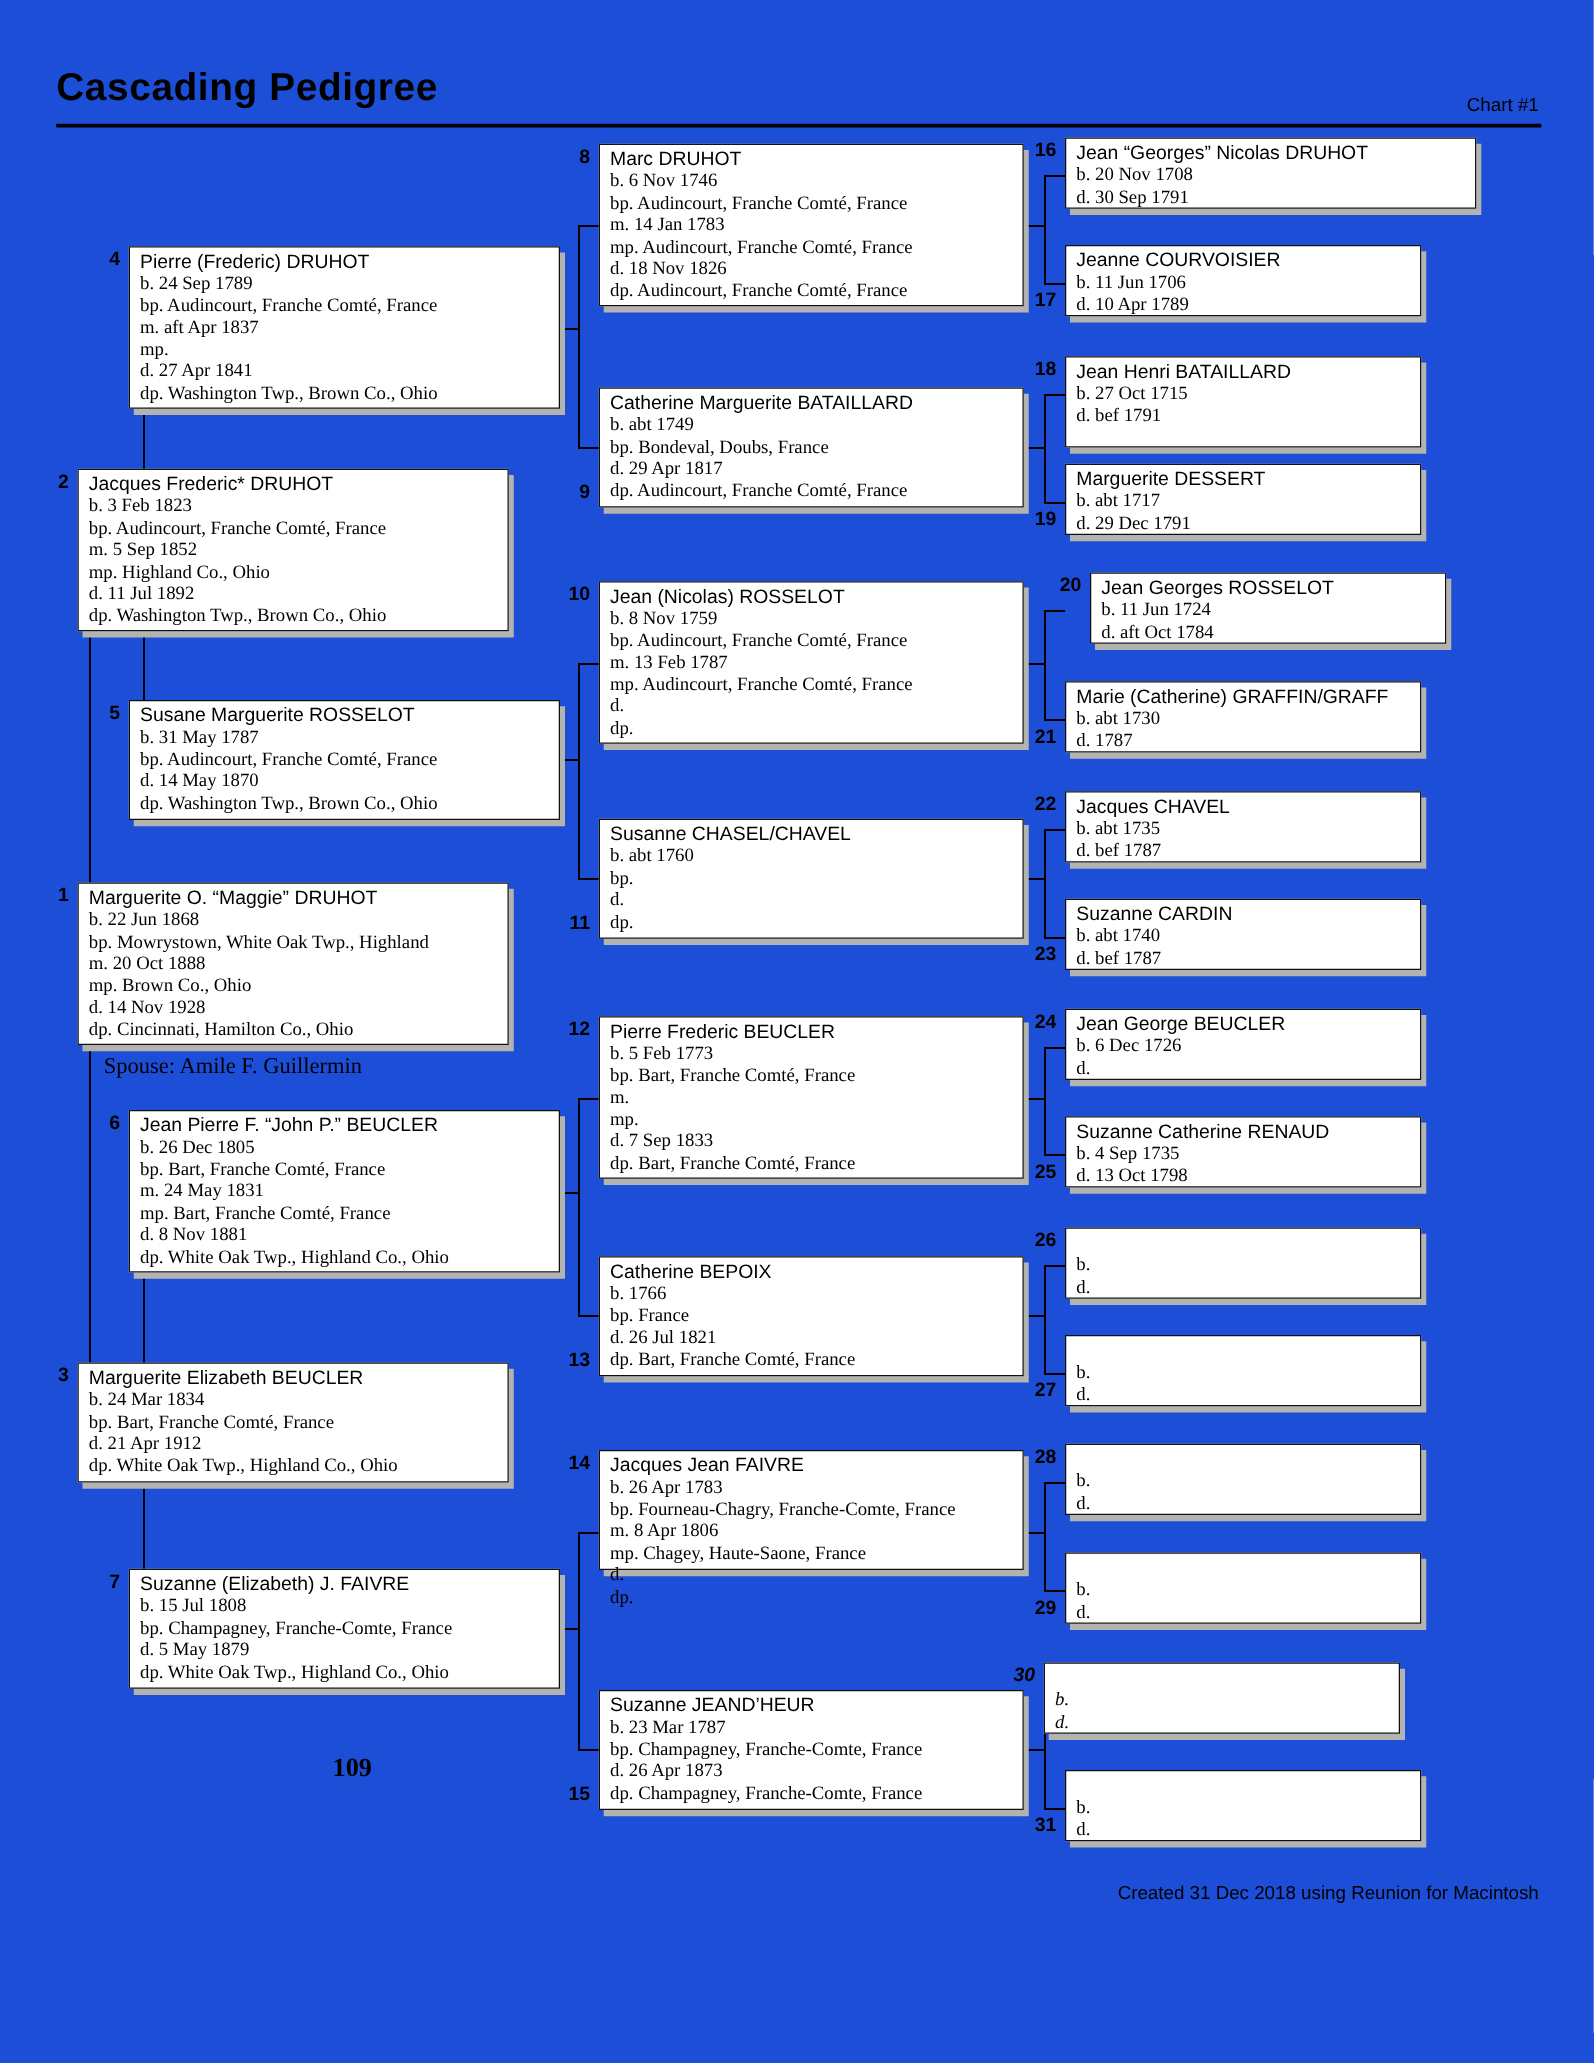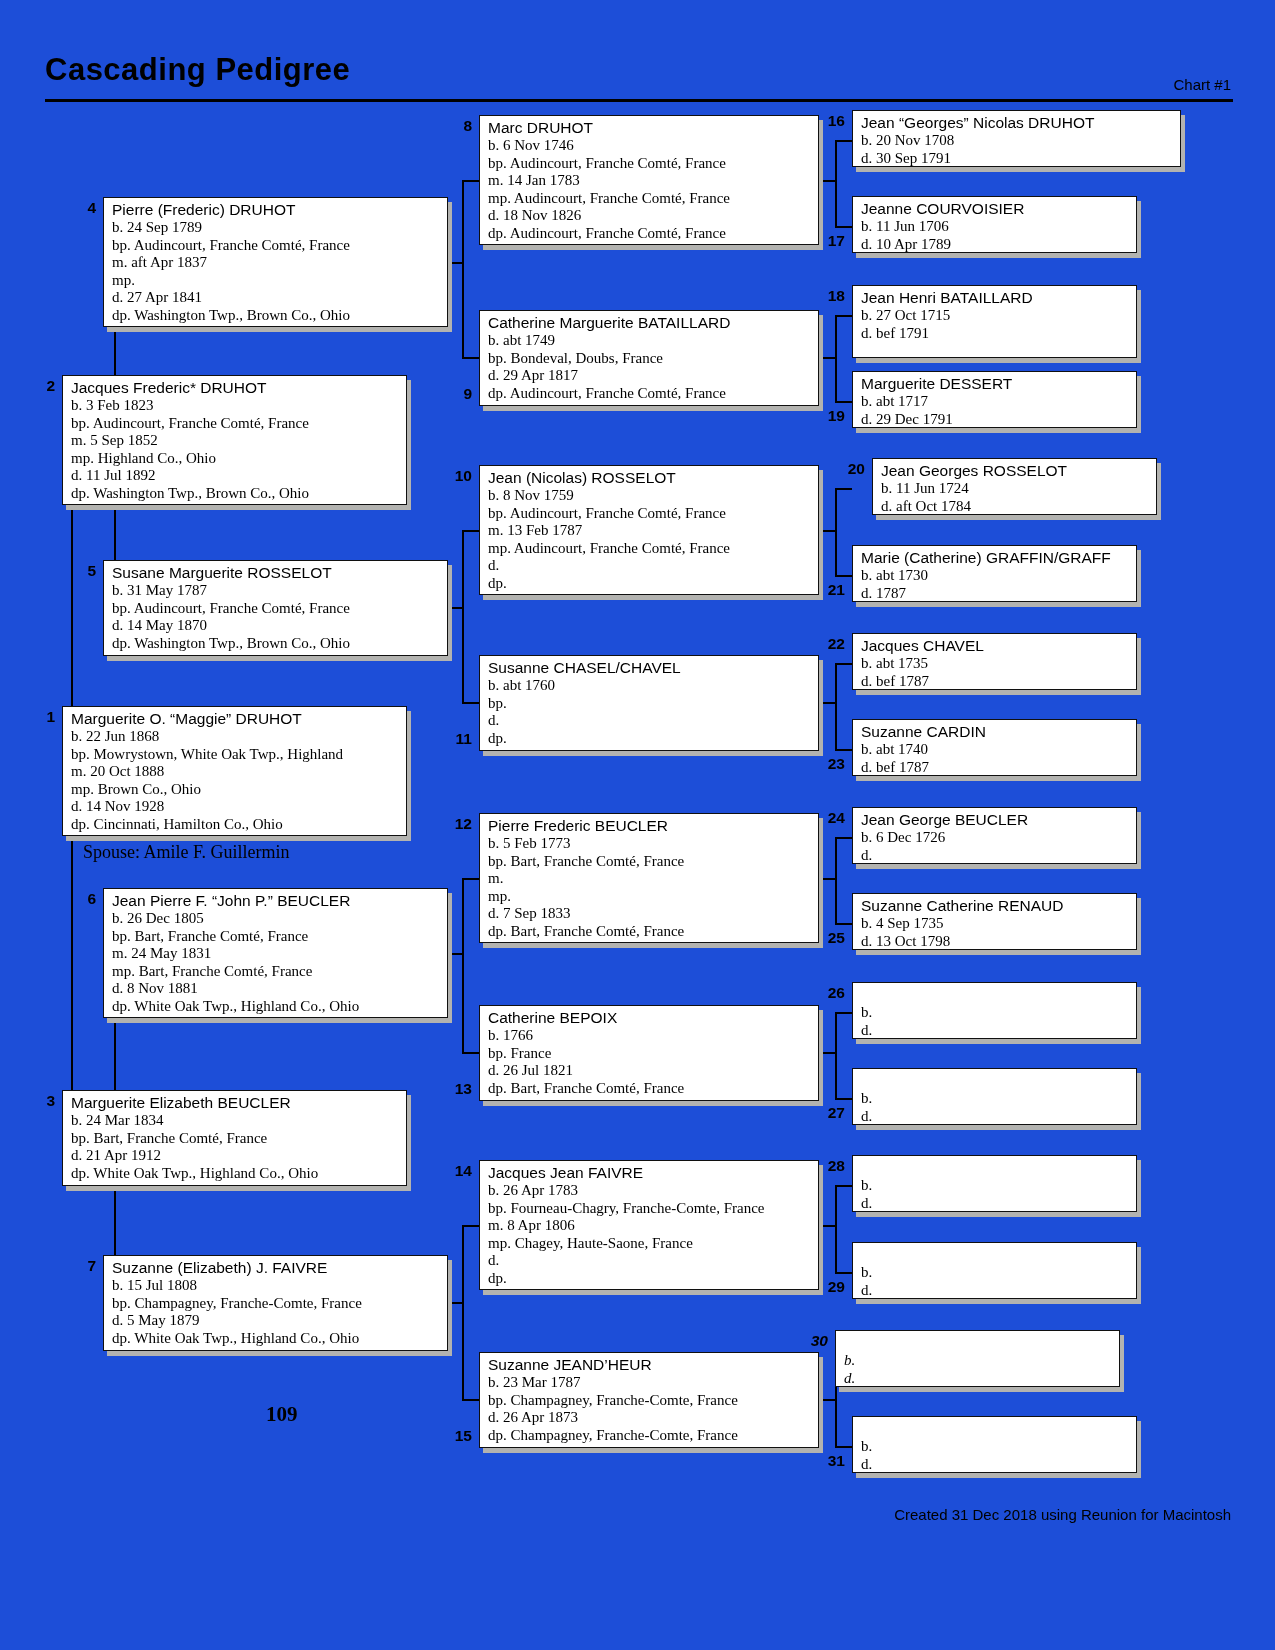--- a/index.html
+++ b/index.html
@@ -175,21 +175,21 @@
         <div class="pline">dp. Bart, Franche Comté, France</div>
       </div>
       <div class="box" style="left: 479px; top: 1005px; width: 340px; height: 96px;">
         <div class="num num-bot">13</div>
         <div class="pname">Catherine BEPOIX</div>
         <div class="pline">b. 1766</div>
         <div class="pline">bp. France</div>
         <div class="pline">d. 26 Jul 1821</div>
         <div class="pline">dp. Bart, Franche Comté, France</div>
       </div>
-      <div class="box" style="left: 479px; top: 1160px; width: 340px; height: 130px;">
+      <div class="box" style="left: 479px; top: 1160px; width: 340px; height: 96px;">
         <div class="num num-top">14</div>
         <div class="pname">Jacques Jean FAIVRE</div>
         <div class="pline">b. 26 Apr 1783</div>
         <div class="pline">bp. Fourneau-Chagry, Franche-Comte, France</div>
         <div class="pline">m. 8 Apr 1806</div>
         <div class="pline">mp. Chagey, Haute-Saone, France</div>
         <div class="pline">d.</div>
         <div class="pline">dp.</div>
       </div>
       <div class="box" style="left: 479px; top: 1352px; width: 340px; height: 96px;">

